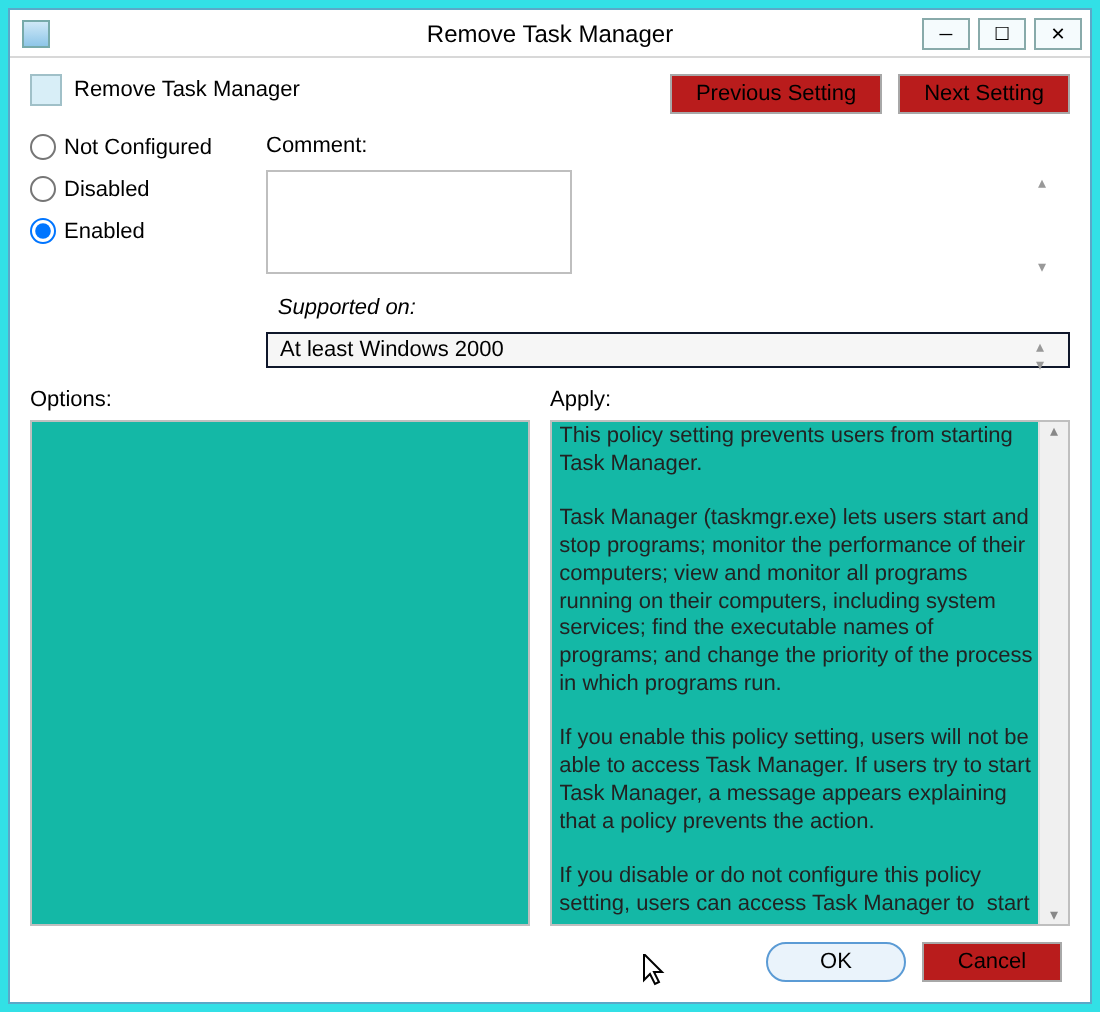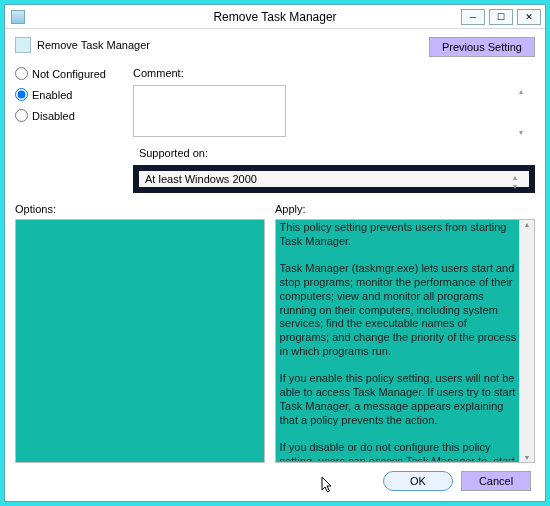--- a/index.html
+++ b/index.html
@@ -78,21 +78,21 @@
     background: #d8eef7;
     border: 1px solid #a0c0c8;
   }
   .nav-buttons {
     margin-left: auto;
     display: flex;
     gap: 8px;
   }
   .btn {
     border: 1px solid #a8a8a8;
-    background: #c4b5fd;
+    background: #b91c1c;
     padding: 3px 12px;
     font-size: 11px;
     cursor: default;
     min-width: 70px;
     text-align: center;
   }
   .btn.primary { border-color: #5b9bd5; background: #eaf3fb; border-radius: 10px; }
   .config-row {
     display: flex;
     gap: 8px;
@@ -133,21 +133,21 @@
     background: #fff;
     font-family: inherit;
     font-size: 11px;
     padding: 2px 4px;
     resize: none;
     position: relative;
   }
   .supported-box {
     flex: 1;
     height: 30px;
-    border: 6px solid #0f172a;
+    border: 1px solid #0f172a;
     background: #f6f6f6;
     font-size: 11px;
     padding: 2px 6px;
     display: flex;
     align-items: flex-start;
     position: relative;
   }
   .scroll-hint {
     position: absolute;
     right: 2px;
@@ -238,51 +238,52 @@
 
   <div class="content">
 
     <div class="header-row">
       <div class="header-title">
         <div class="header-icon"></div>
         <span>Remove Task Manager</span>
       </div>
       <div class="nav-buttons">
         <div class="btn">Previous Setting</div>
+        <div class="btn">Next Setting</div>
       </div>
     </div>
 
     <div class="config-row">
       <div class="radio-col">
         <label class="radio-item">
           <input type="radio" name="state" style="">
           <span>Not Configured</span>
         </label>
         <label class="radio-item">
+          <input type="radio" name="state" style="">
+          <span>Disabled</span>
+        </label>
+        <label class="radio-item">
           <input type="radio" name="state" checked="" style="">
           <span>Enabled</span>
-        </label>
-        <label class="radio-item">
-          <input type="radio" name="state" style="">
-          <span>Disabled</span>
         </label>
       </div>
       <div class="fields-col">
         <div class="field-row">
           <div class="field-label">Comment:</div>
           <div style="flex:1;position:relative;">
             <textarea class="comment-box" style=""></textarea>
             <div class="scroll-hint">
                 <span>▴</span>
                 <span>▾</span>
               </div>
           </div>
         </div>
         <div class="field-row">
-          <div class="field-label" style="text-align:right;">Supported on:</div>
+          <div class="field-label" style="text-align:right;font-style:italic;">Supported on:</div>
           <div class="supported-box">
             <span>At least Windows 2000</span>
             <div class="scroll-hint">
                 <span>▴</span>
                 <span>▾</span>
               </div>
           </div>
         </div>
       </div>
     </div>

